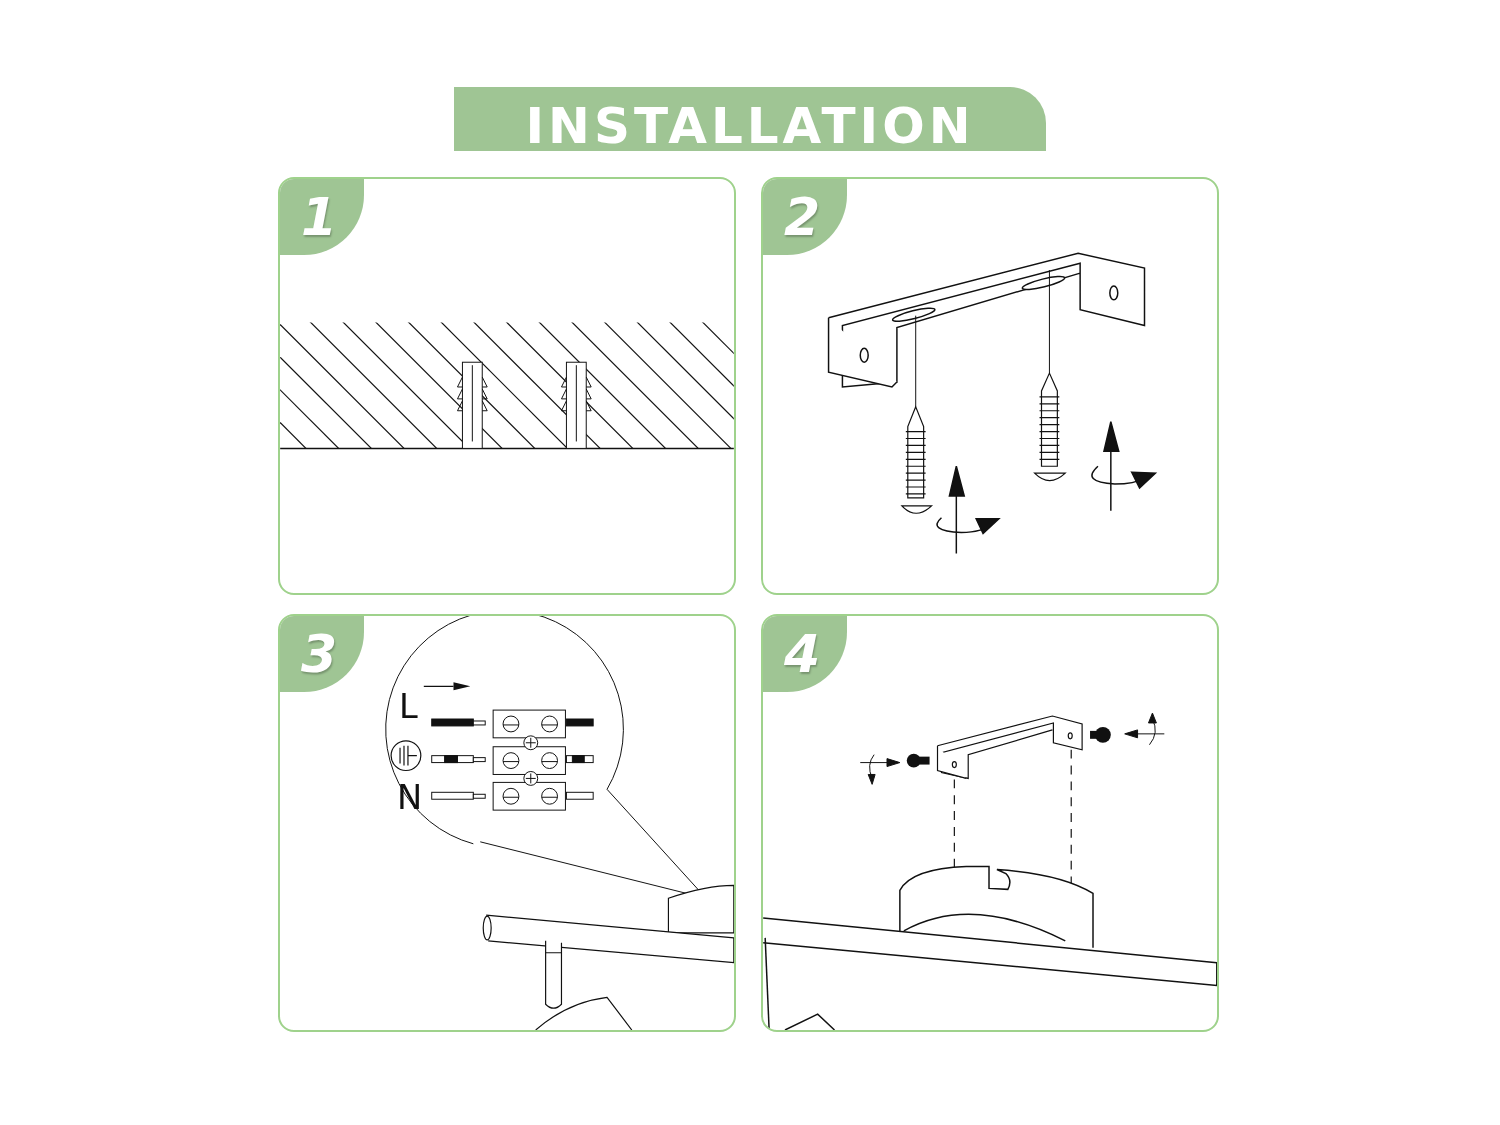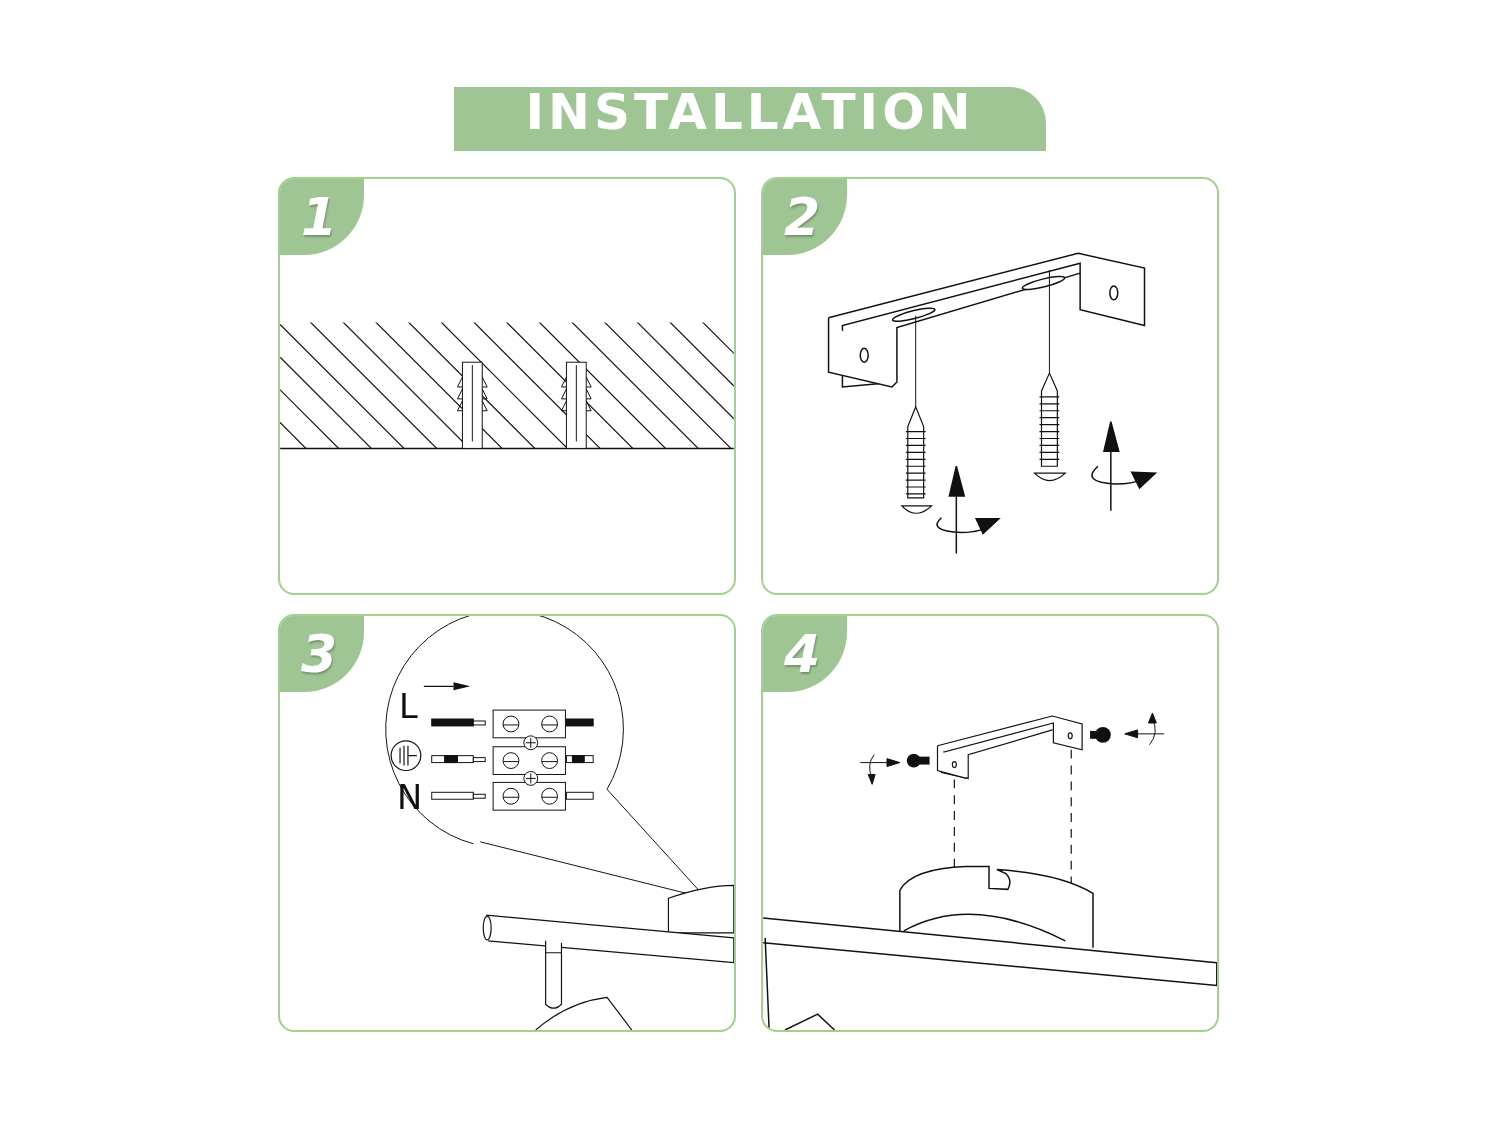--- a/index.html
+++ b/index.html
@@ -1,17 +1,17 @@
 <!DOCTYPE html>
 <html><head>
 <meta charset="utf-8">
 <style>
   html,body{margin:0;padding:0;background:#ffffff;}
   body{width:1500px;height:1125px;position:relative;overflow:hidden;font-family:"DejaVu Sans",sans-serif;}
-  .banner{position:absolute;left:454px;top:87px;width:592px;height:64px;background:#9fc594;border-top-right-radius:36px;display:flex;align-items:flex-start;justify-content:center;}
+  .banner{position:absolute;left:454px;top:87px;width:592px;height:64px;background:#9fc594;border-top-right-radius:36px;display:flex;align-items:flex-end;justify-content:center;}
   .banner-text{color:#ffffff;font-family:"DejaVu Sans",sans-serif;font-weight:bold;font-size:50px;letter-spacing:4px;line-height:1;}
   .panel{position:absolute;width:458px;height:418px;border:2px solid #9fd28c;border-radius:16px;background:#fff;overflow:hidden;box-sizing:border-box;}
   .p1{left:278px;top:177px;}
   .p2{left:761px;top:177px;}
   .p3{left:278px;top:614px;}
   .p4{left:761px;top:614px;}
   .badge{position:absolute;left:0;top:0;width:84px;height:76px;background:#9fc594;border-bottom-right-radius:60px;display:flex;align-items:center;justify-content:center;z-index:2;}
   .badge-num{color:#ffffff;font-weight:bold;font-style:italic;font-size:52px;line-height:1;text-shadow:1px 2px 2px rgba(0,0,0,0.25);margin-left:-6px;}
   svg.art{position:absolute;left:0;top:0;width:100%;height:100%;}
   svg text{font-family:"DejaVu Sans",sans-serif;}

